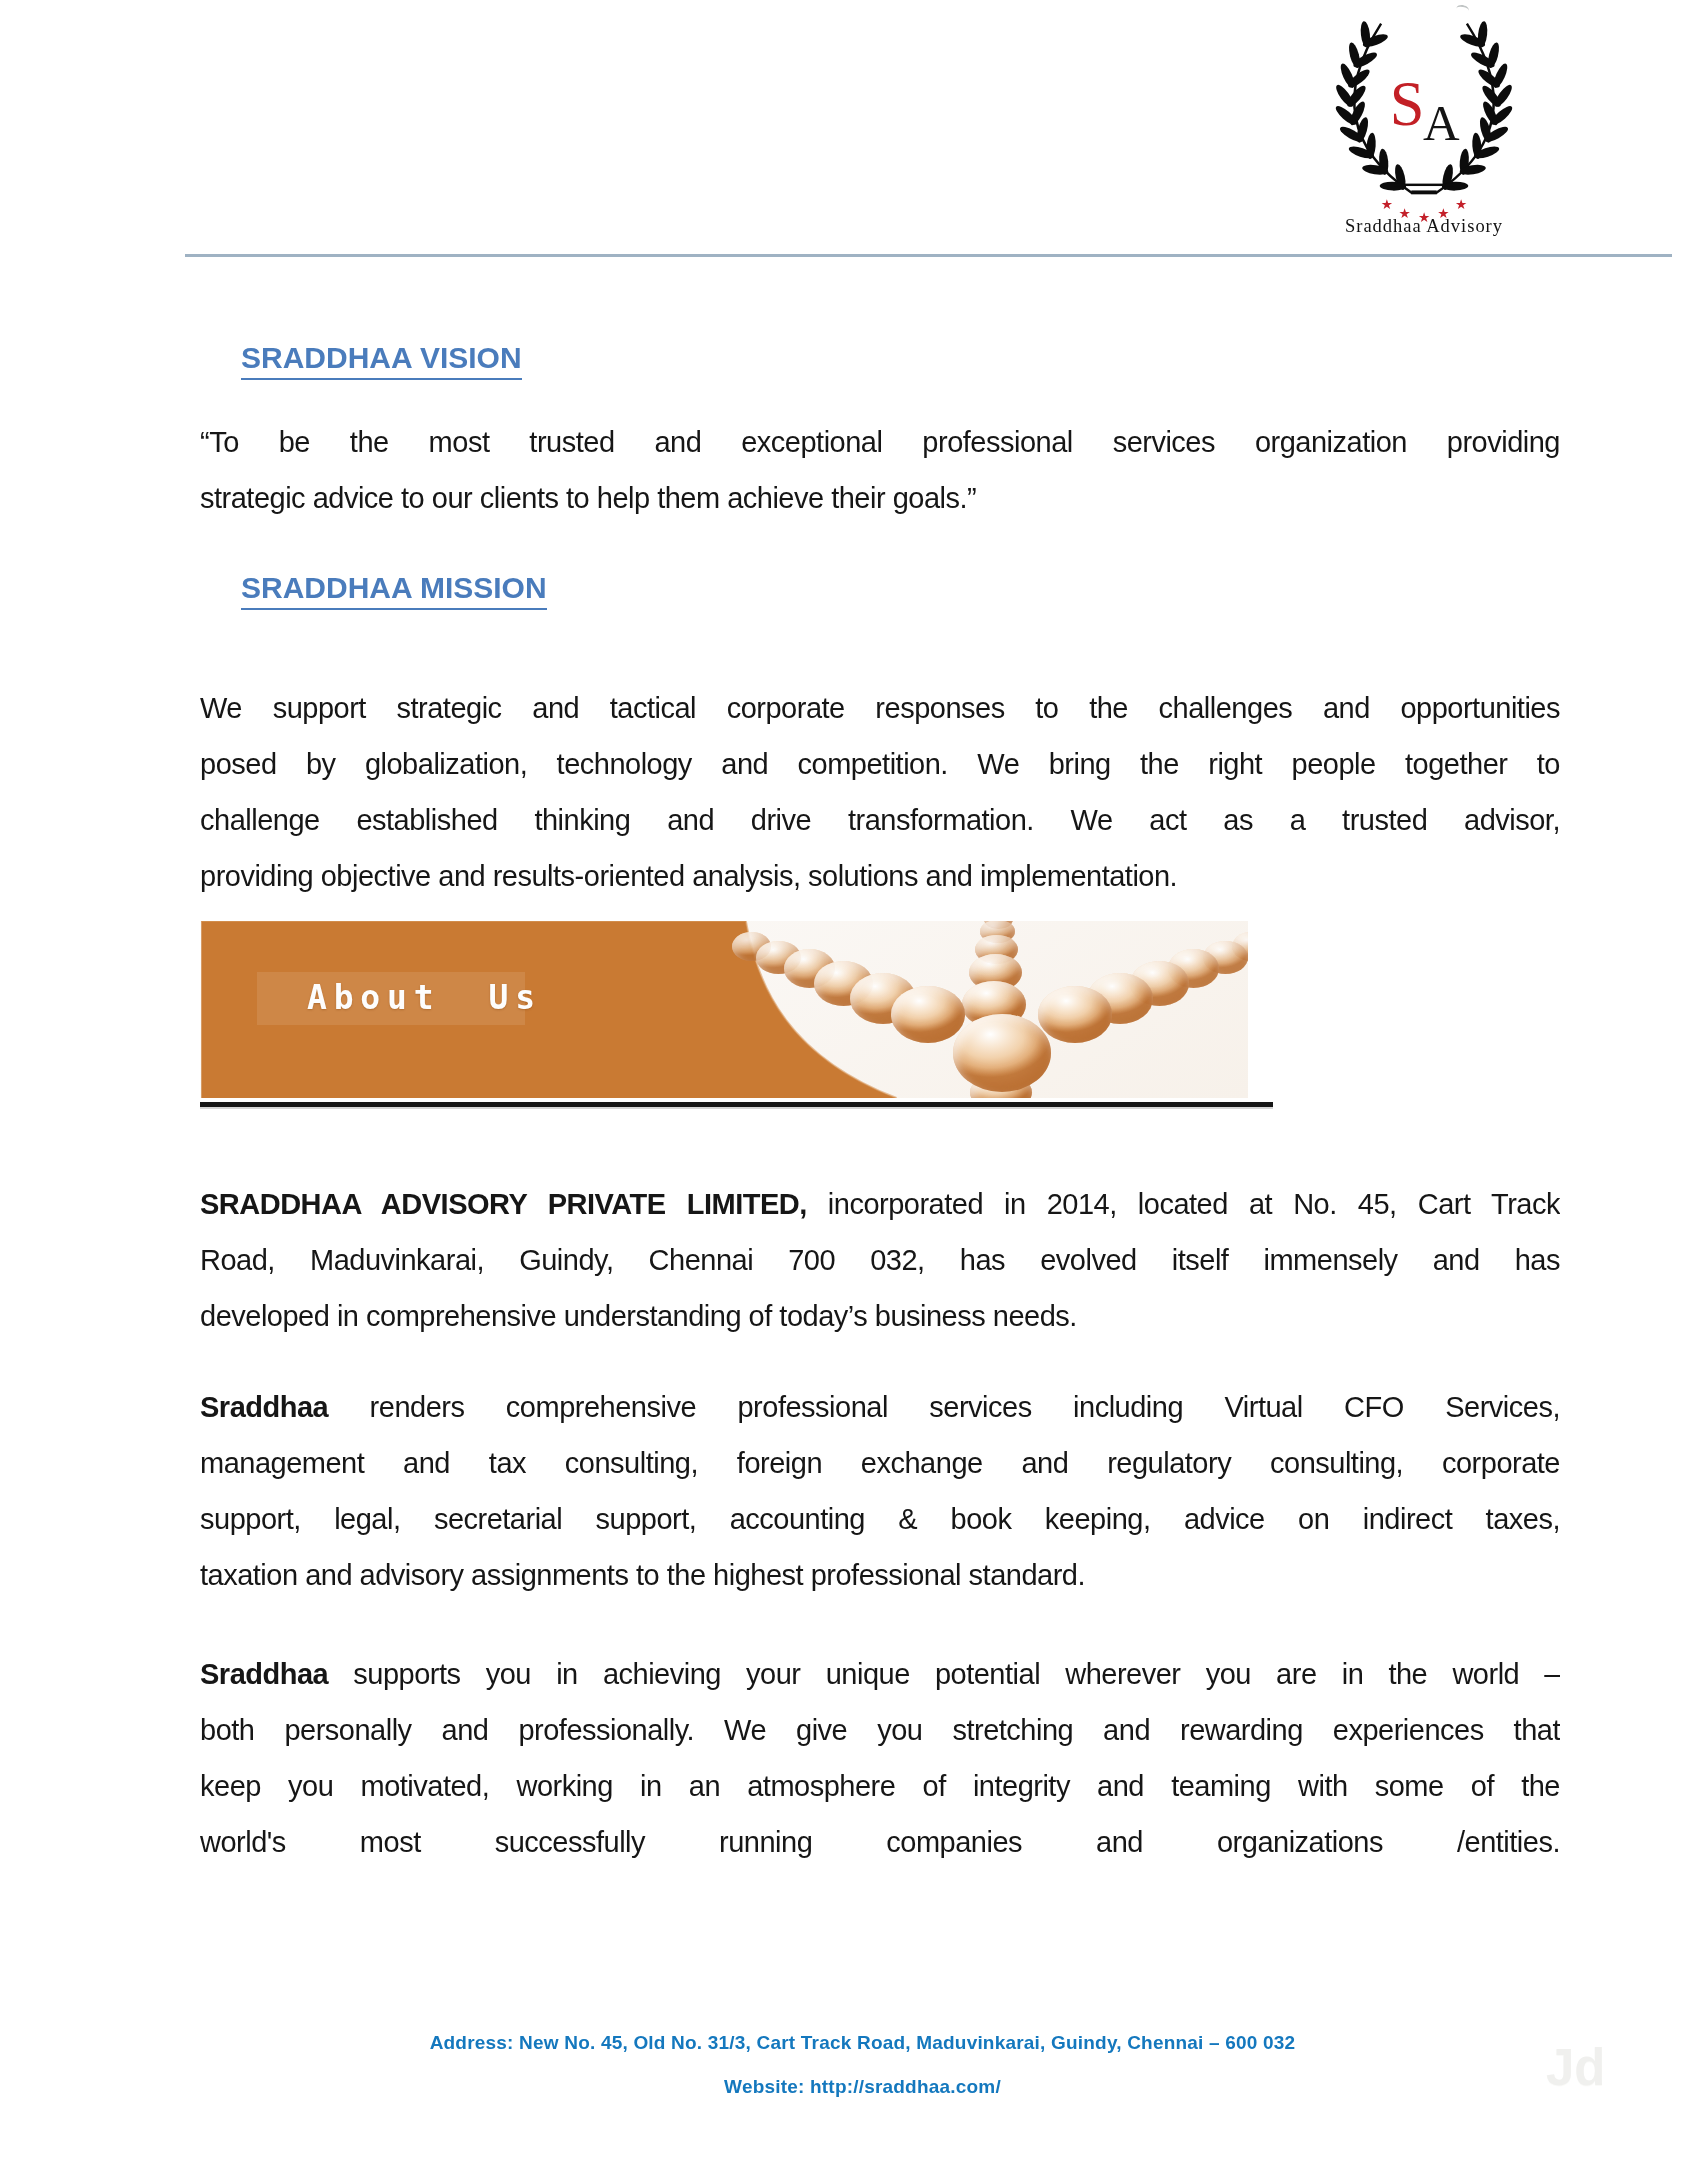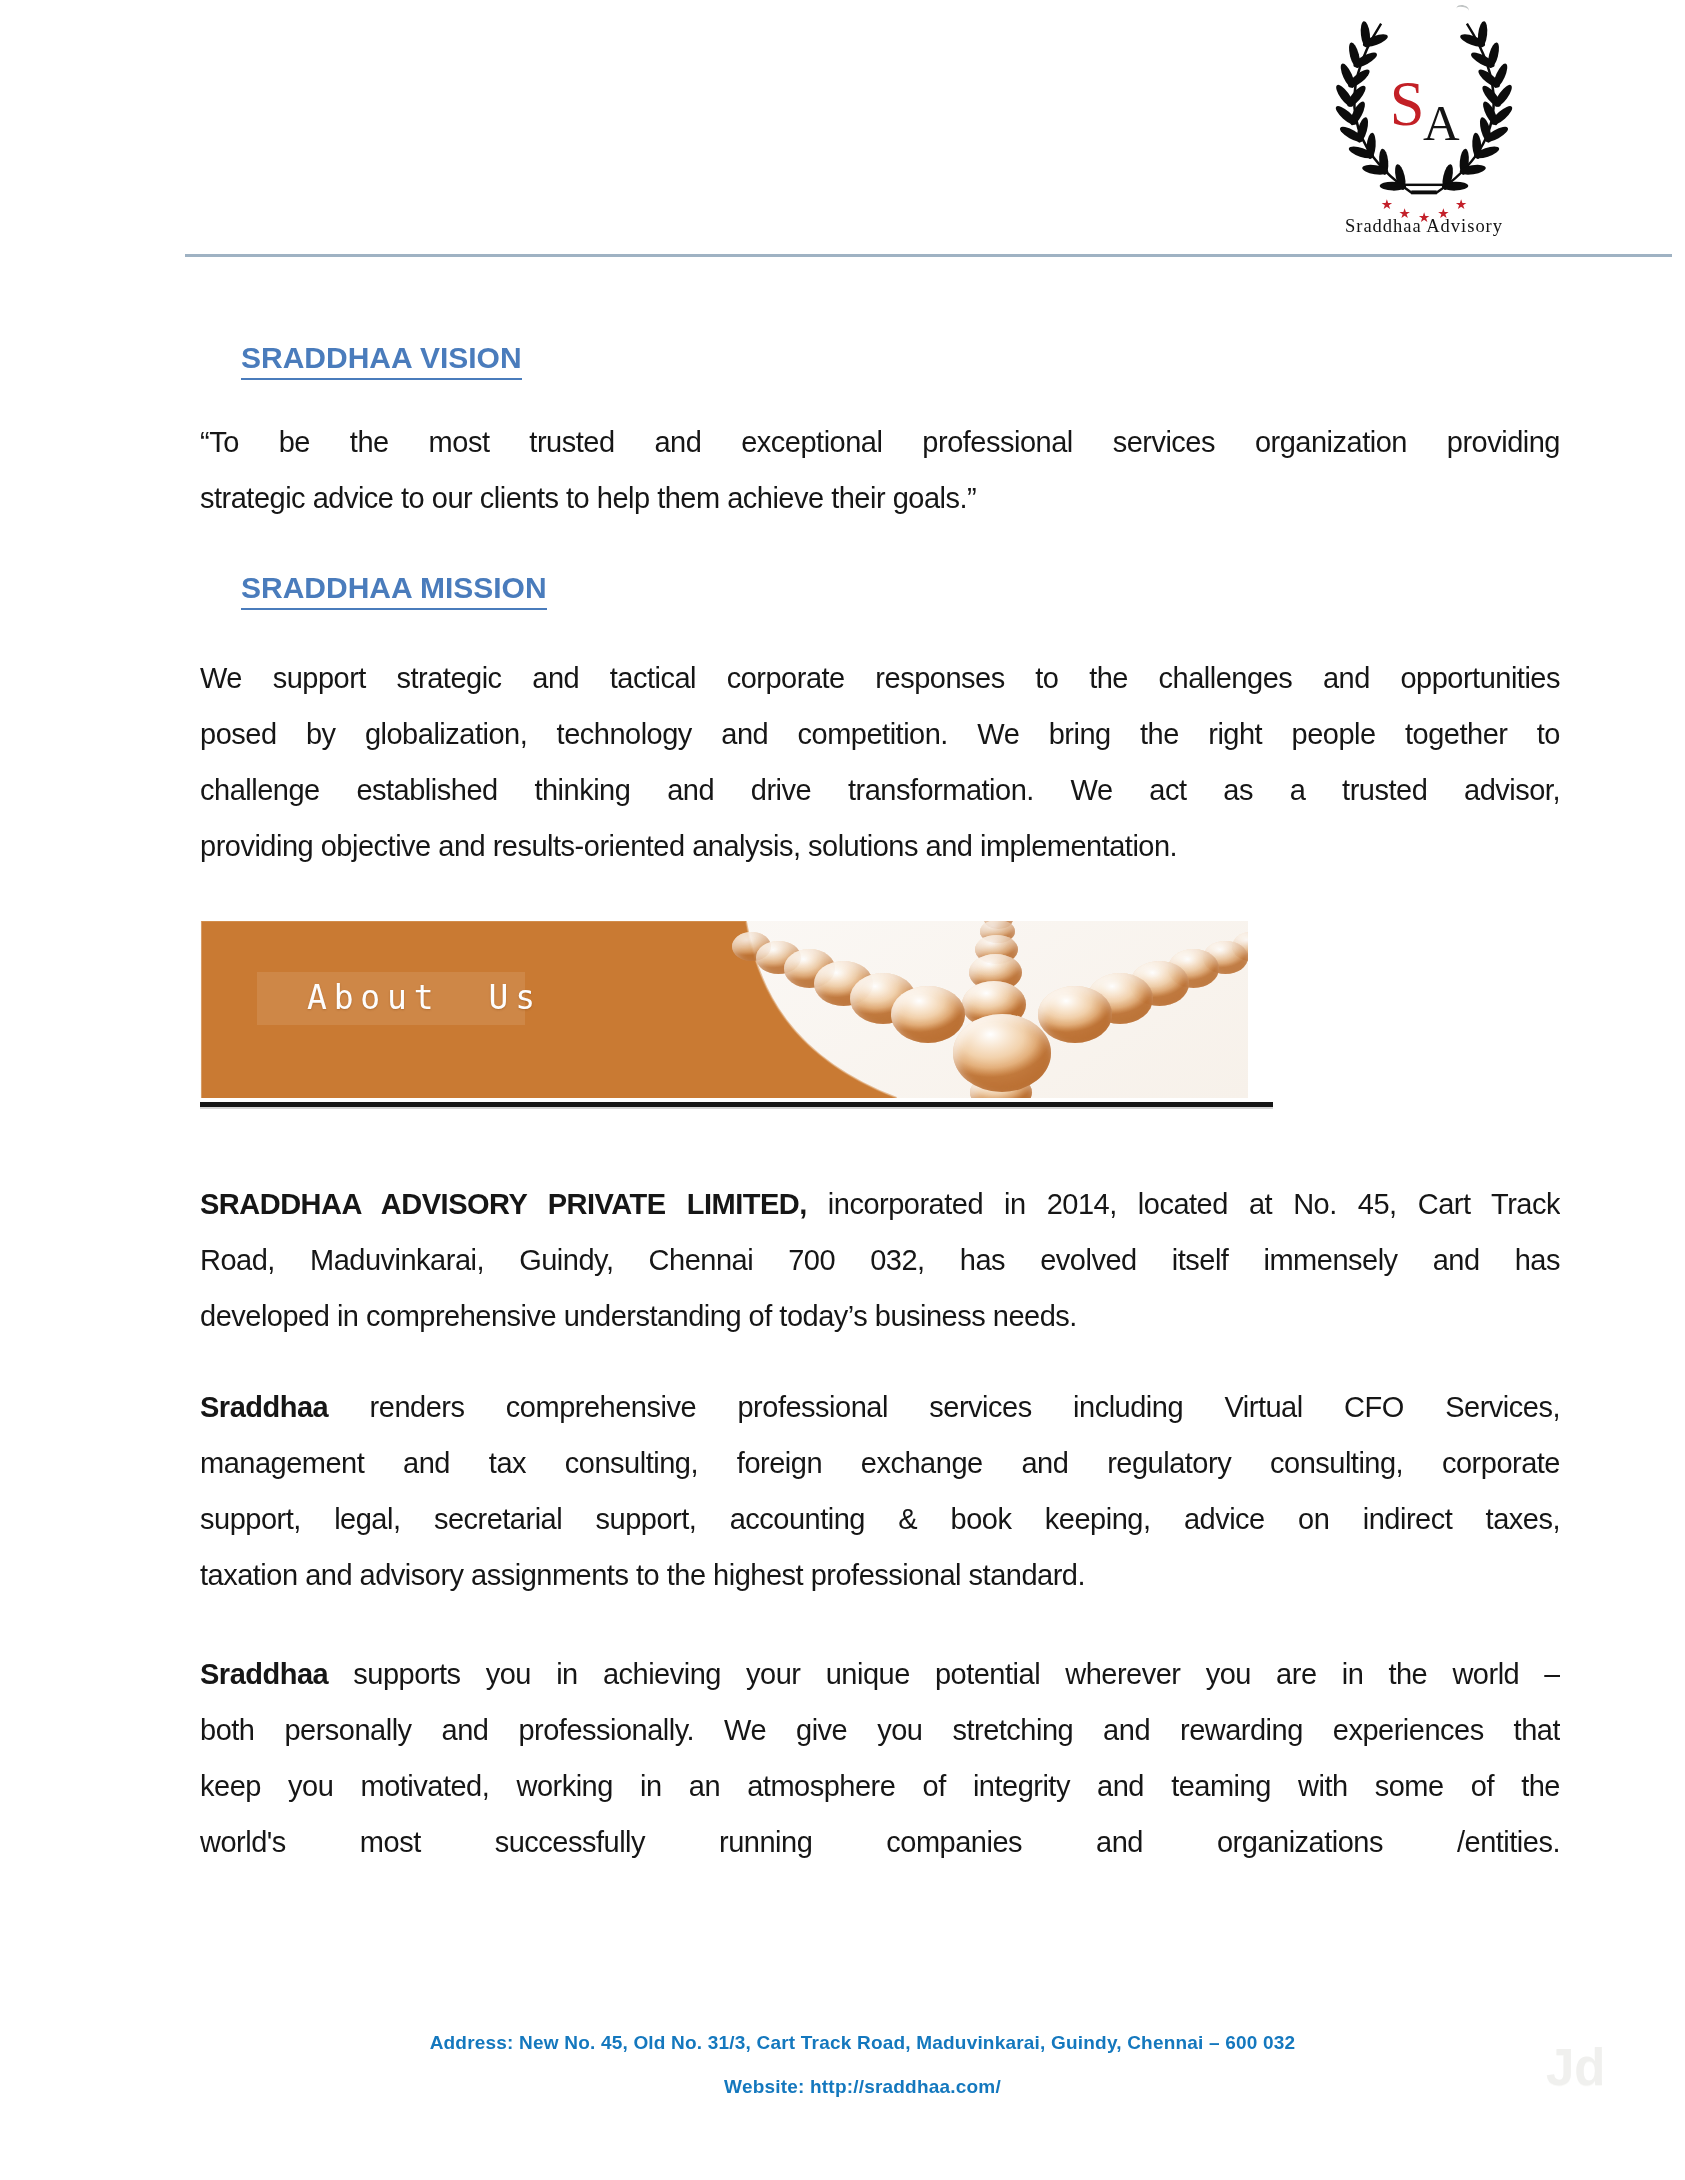--- a/index.html
+++ b/index.html
@@ -24,21 +24,21 @@
   .line.last{text-align-last:left;}
   .lead{font-weight:bold;}
 
   
   .banner{position:absolute;left:200px;top:921px;width:1048px;height:177px;overflow:hidden;
           background:linear-gradient(150deg,#fdfcfb 0%,#f7f1ea 100%);}
   .banner svg.shape{position:absolute;left:0;top:0;}
   .banner-band{position:absolute;left:57px;top:51px;width:268px;height:53px;
                background:rgba(255,255,255,0.10);}
   .banner-label{position:absolute;left:107px;top:57px;font-family:"DejaVu Sans Mono",monospace;
-                font-weight:normal;font-size:33px;color:#fdfdfd;letter-spacing:6.8px;word-spacing:21.5px;
+                font-weight:bold;font-size:33px;color:#fdfdfd;letter-spacing:6.8px;word-spacing:21.5px;
                 text-shadow:0 1px 2px rgba(120,60,10,0.35);white-space:nowrap;}
   .spheres{position:absolute;left:0;top:0;width:100%;height:100%;}
   .sphere{position:absolute;border-radius:50%;
           background:radial-gradient(ellipse 62% 55% at 38% 26%,
             #ffffff 0%, #f9e8d4 28%, #f2d2ad 55%, #e5b27e 78%, #ce8b4f 94%, #c57e41 100%);
           box-shadow:inset -7.8px -9.8px 15.6px rgba(166,84,24,0.35),
                      inset 3.9px 5.9px 9.8px rgba(255,255,255,0.75);}
   .banner-rule{position:absolute;left:200px;top:1102px;width:1073px;height:4.9px;background:#161616;}
   .banner-rule::after{content:"";position:absolute;left:0;top:4.9px;width:100%;height:2px;background:#d6d6d6;}
 
@@ -114,21 +114,21 @@
 
   <div class="hrule"></div>
 
   <div class="h2" style="top:341px">SRADDHAA VISION</div>
   <div class="para" style="top:414px">
     <div class="line">“To be the most trusted and exceptional professional services organization providing</div>
     <div class="line last">strategic advice to our clients to help them achieve their goals.”</div>
   </div>
 
   <div class="h2" style="top:571px">SRADDHAA MISSION</div>
-  <div class="para" style="top:650px">
+  <div class="para" style="top:680px">
     <div class="line">We support strategic and tactical corporate responses to the challenges and opportunities</div>
     <div class="line">posed by globalization, technology and competition. We bring the right people together to</div>
     <div class="line">challenge established thinking and drive transformation. We act as a trusted advisor,</div>
     <div class="line last">providing objective and results-oriented analysis, solutions and implementation.</div>
   </div>
 
   <div class="banner">
     <svg class="shape" width="1048" height="177" viewBox="0 0 1075 182">
       <path d="M0,0 L560,0 C572,70 606,140 715,182 L0,182 Z" fill="#c97a33"></path>
       <path d="M0,0 L560,0 C572,70 606,140 715,182" fill="none" stroke="#d99a5e" stroke-width="2" opacity="0.6"></path>

